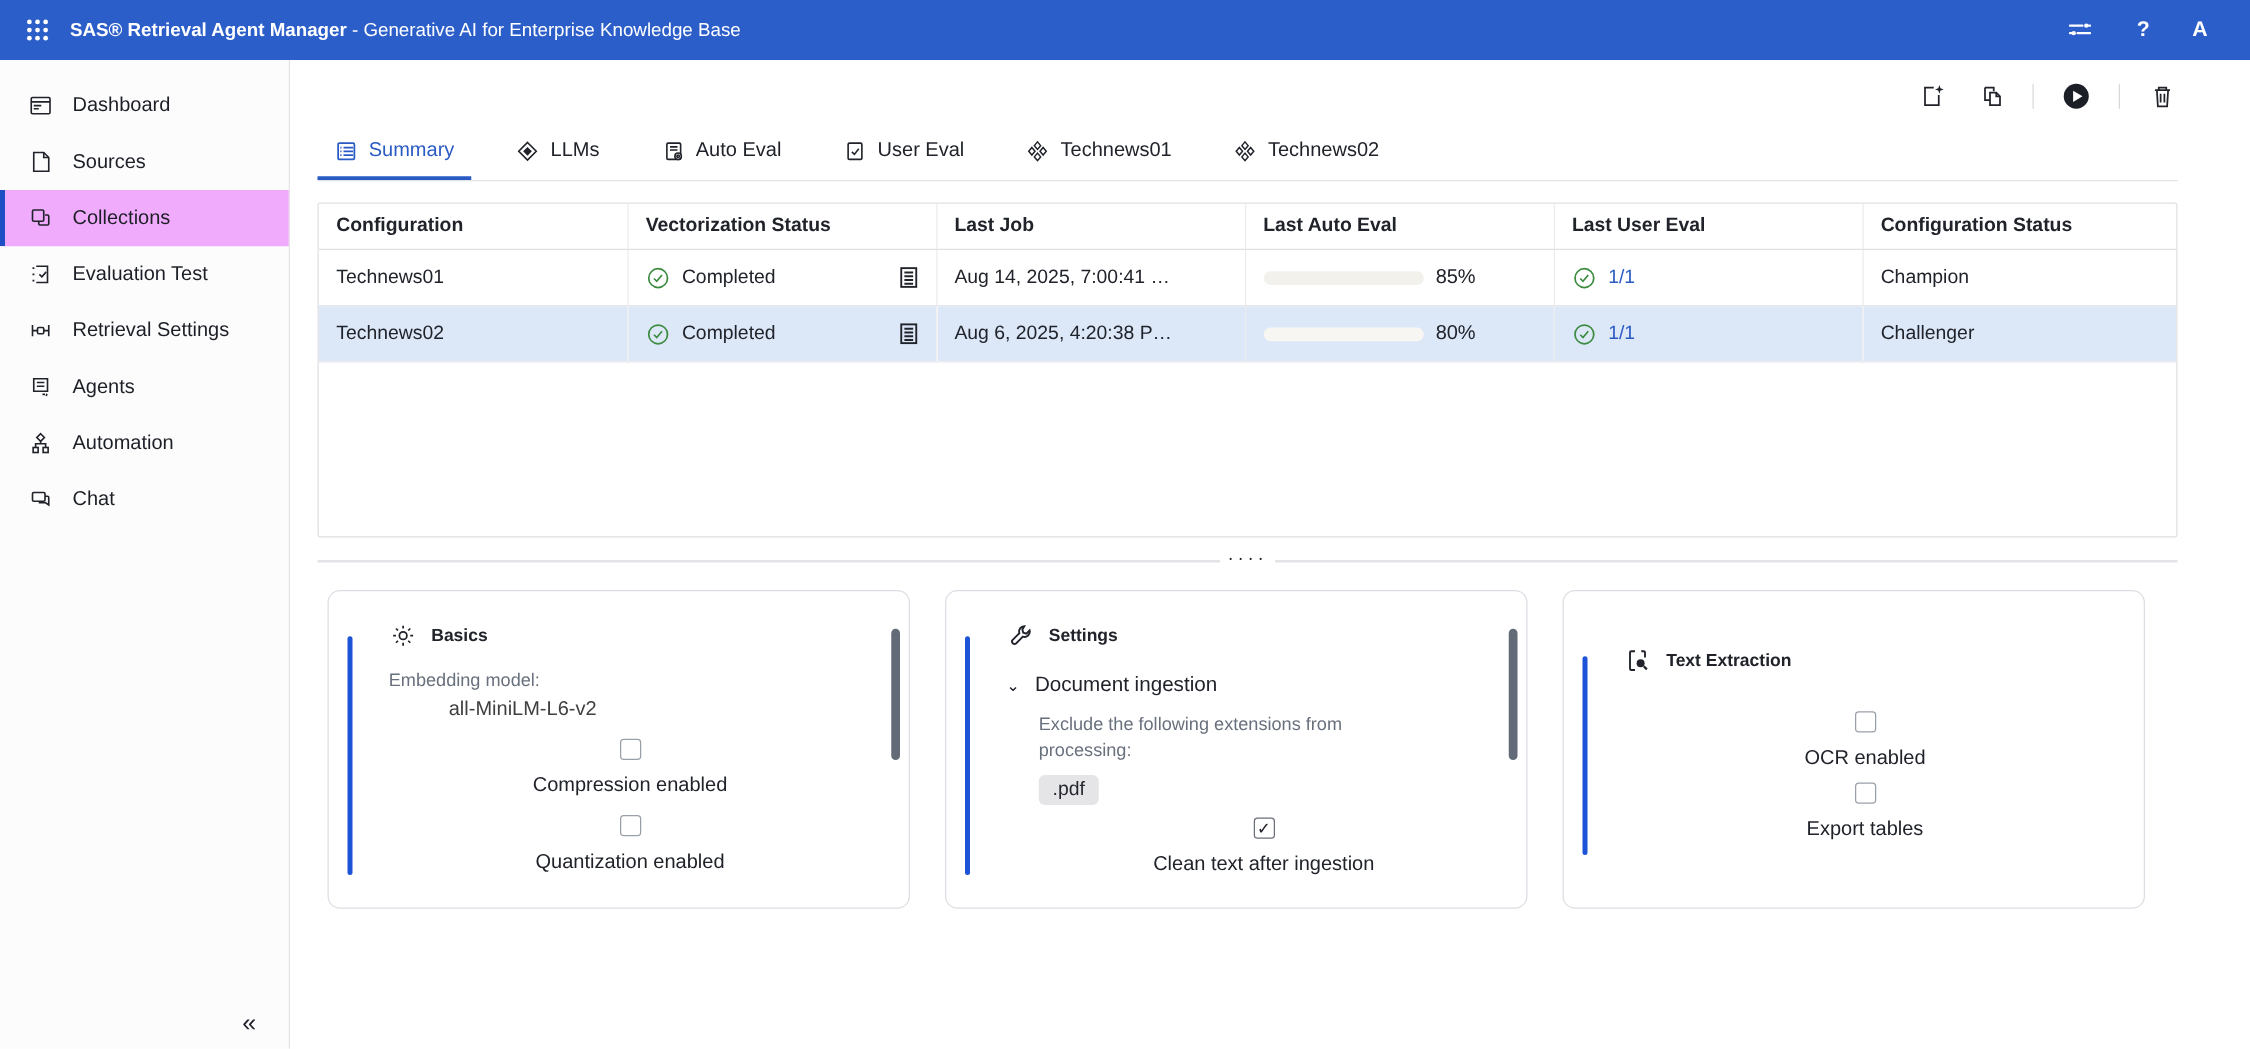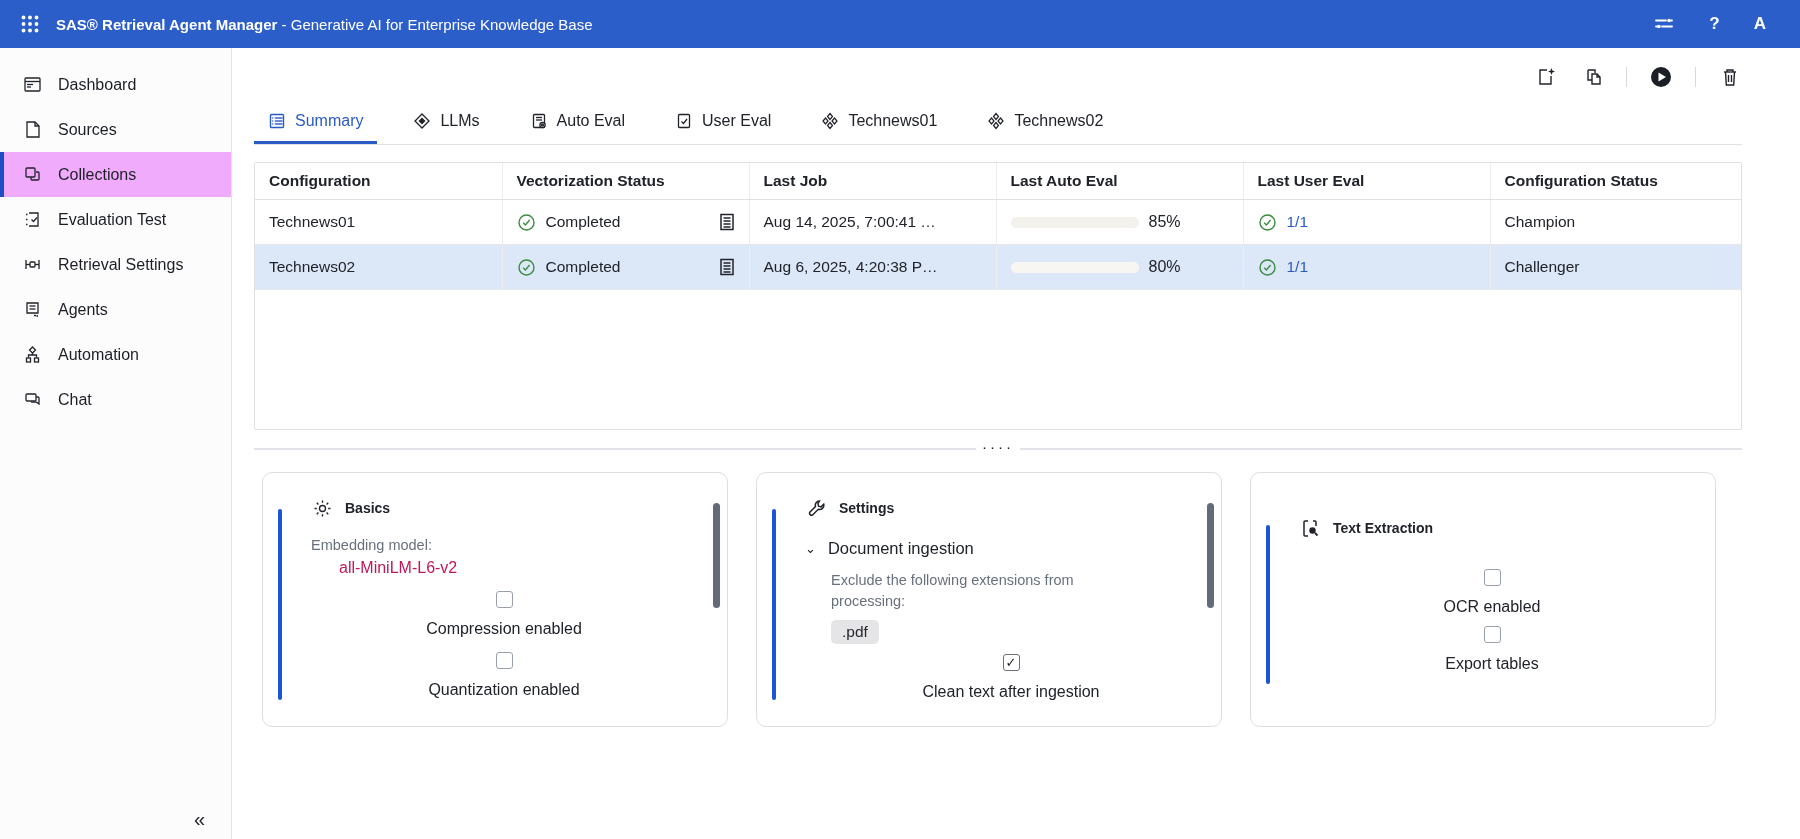--- a/index.html
+++ b/index.html
@@ -80,21 +80,21 @@
     position:relative; background:#fff; overflow:hidden; }
   .card .accent { position:absolute; left:15px; top:36px; bottom:26px; width:4px;
     border-radius:3px; background:#1d53d6; }
   .card .scroll-thumb { position:absolute; right:7px; top:30px; width:7px; height:105px;
     border-radius:4px; background:#646b78; cursor:grab; }
   .card .inner { padding:24px 30px 0 48px; }
   .card.pad-lg .inner { padding-top:44px; }
   .card-title { display:flex; align-items:center; gap:12px; font-size:14px; font-weight:700; }
   .card-title .cic { width:22px; height:22px; display:flex; align-items:center; justify-content:center; }
   .fld-label { margin-top:18px; font-size:14.5px; color:#69707d; }
-  .fld-value { margin-top:6px; margin-left:28px; font-size:16px; color:#be185d; }
+  .fld-value { margin-top:6px; margin-left:48px; font-size:16px; color:#404040; }
   .chk-row { margin-top:14px; display:flex; align-items:center; gap:12px; font-size:16px; cursor:pointer;flex-direction:column; }
   .chk { width:17px; height:17px; border:1.5px solid #9aa0a8; border-radius:3px;
     background:#fff; display:inline-flex; align-items:center; justify-content:center;
     font-size:13px; color:#20232a; flex:none; }
   .chk.checked { border-color:#6b7077; }
   .sec-row { margin-top:20px; display:flex; align-items:center; gap:12px;
     font-size:16.5px; cursor:pointer; }
   .sec-row .chev { font-size:13px; color:#20232a; }
   .sub-ind { margin-left:26px; }
   .chip { display:inline-block; margin-top:8px; background:#e5e5e8; border-radius:5px;

